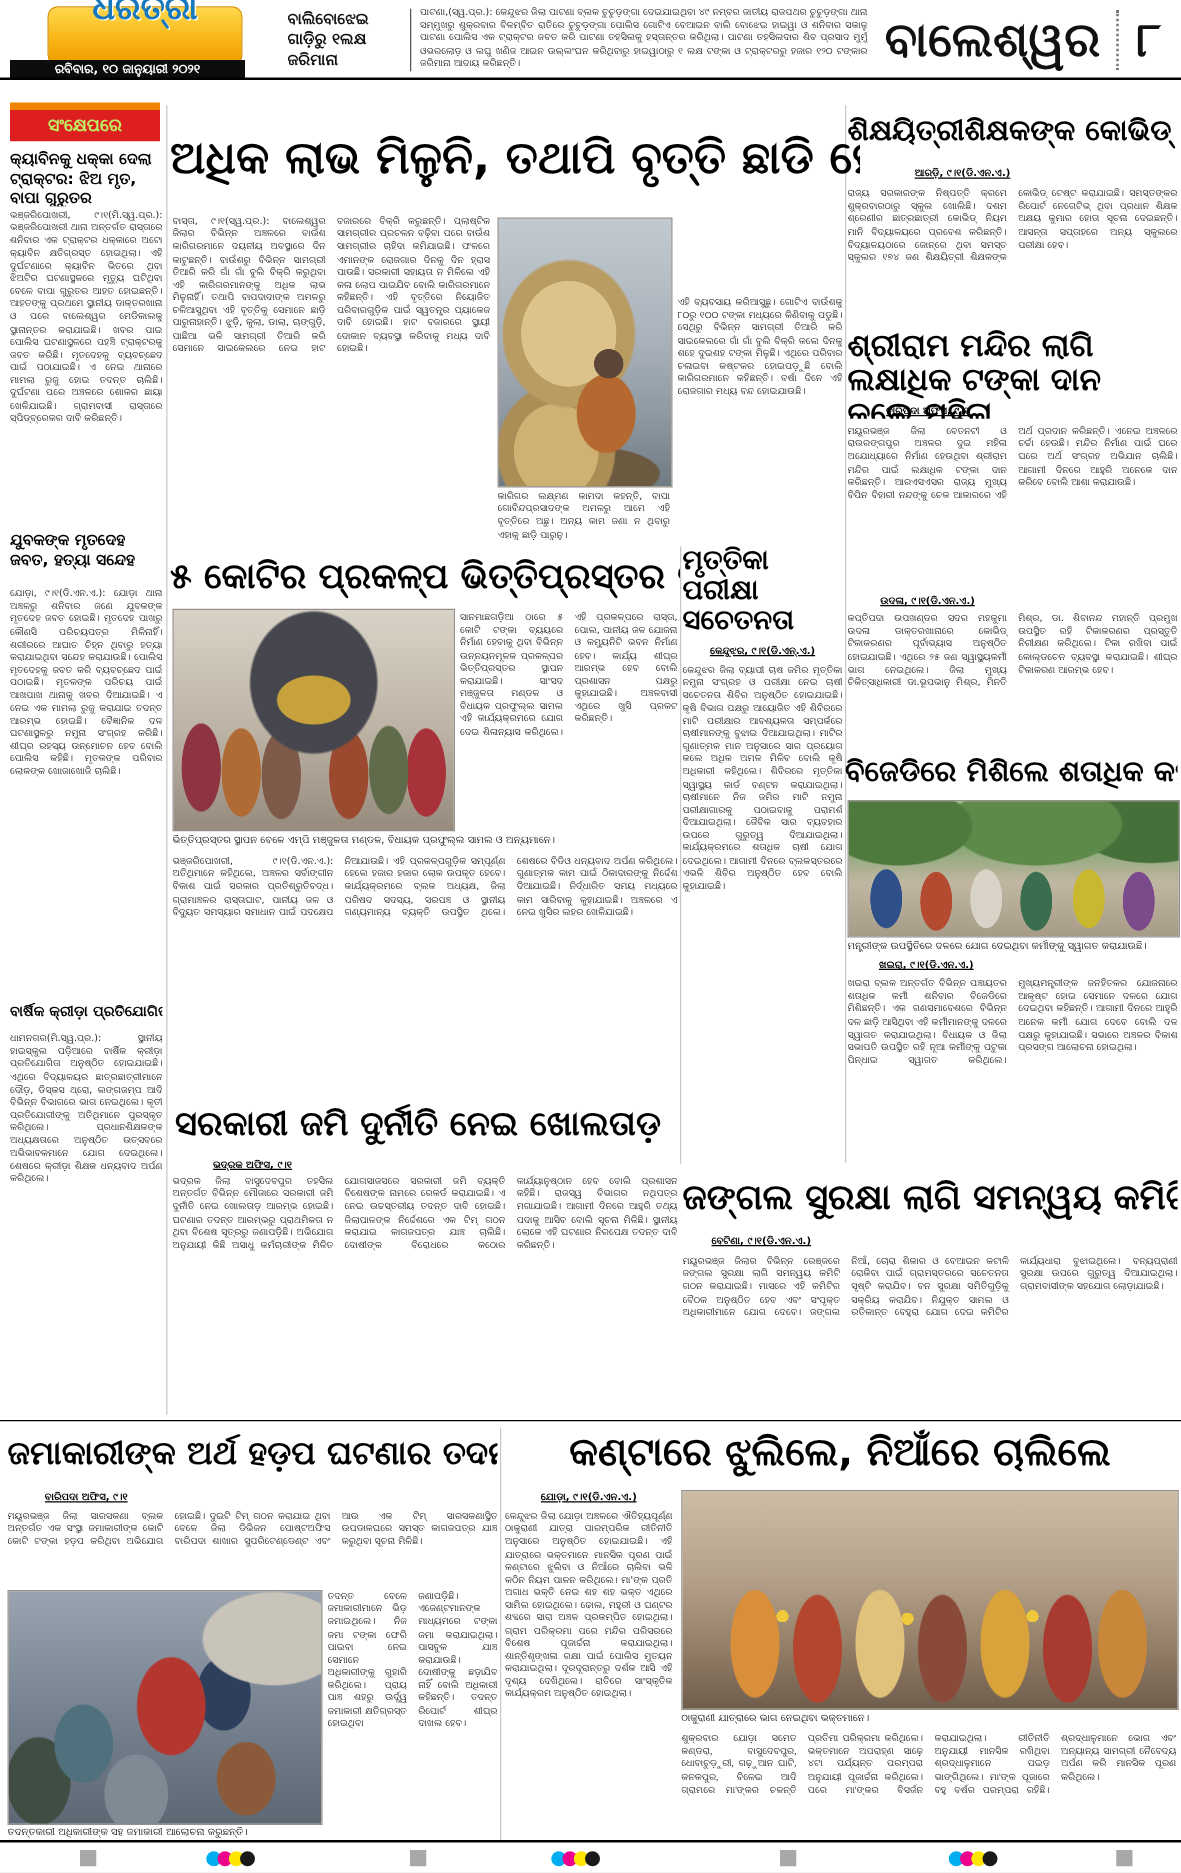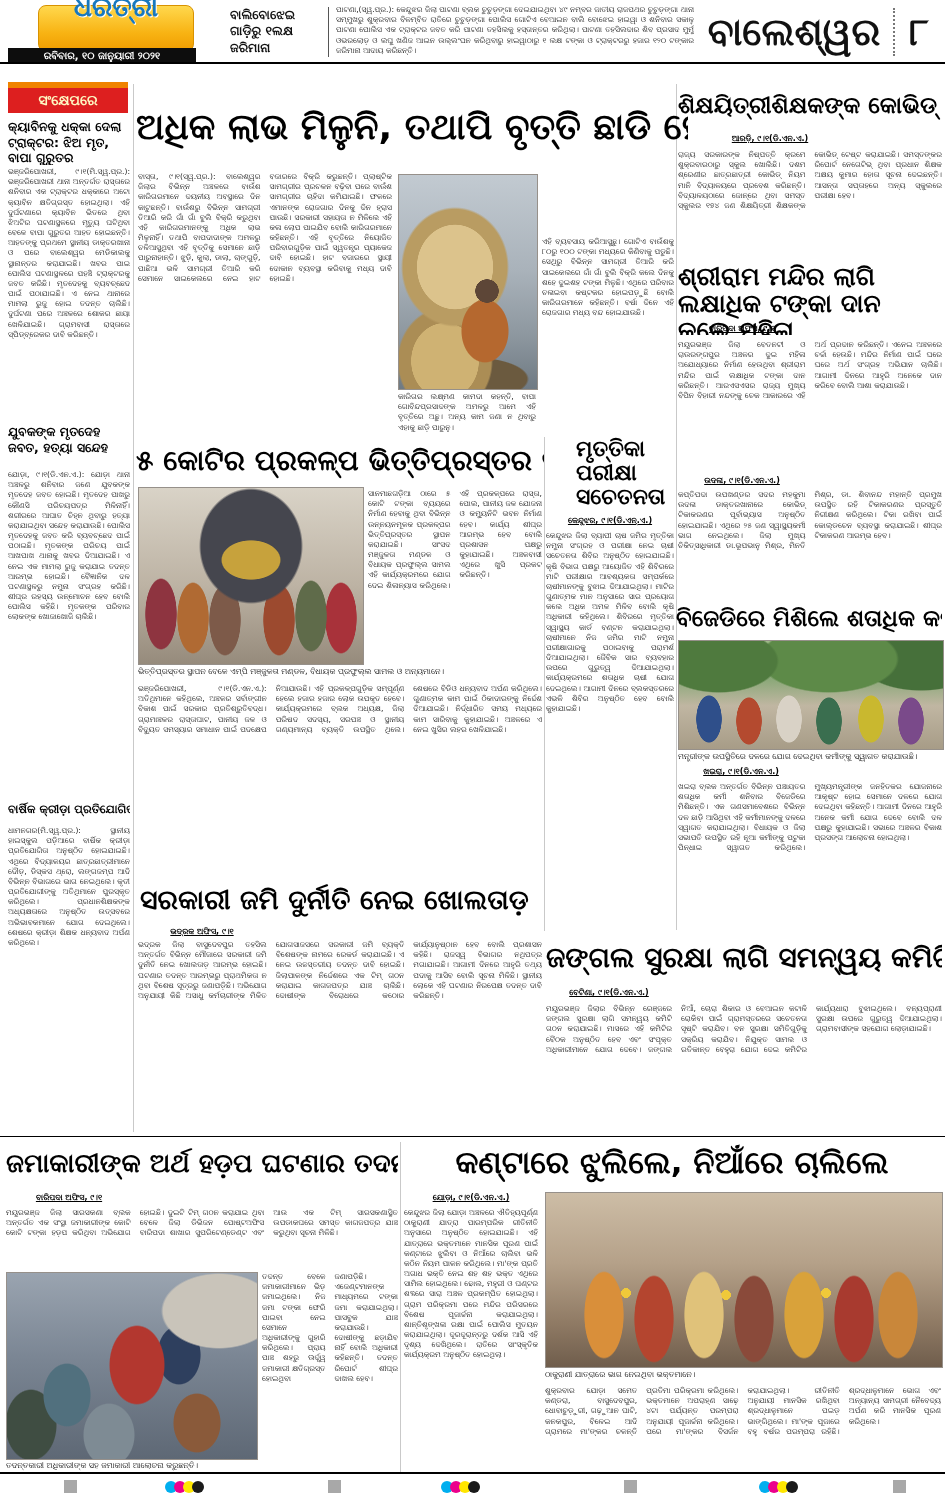--- a/index.html
+++ b/index.html
@@ -5,21 +5,21 @@
   html,body{margin:0;padding:0;background:#e8e8e4;}
   #page{position:relative;width:945px;height:1498px;background:#ffffff;overflow:hidden;
         font-family:"DejaVu Sans",sans-serif;color:#111;}
   .abs{position:absolute;gap:36px;}
   .hl{font-weight:bold;color:#000;line-height:1.08;overflow:hidden;}
   .nowrap{white-space:nowrap;}
   .ctr{text-align:center;}
   .body-text{font-size:7.6px;line-height:1.34;text-align:justify;color:#1c1c1c;overflow:hidden;}
   .cols-2{column-count:2;column-gap:9px;}
   .cols-3{column-count:3;column-gap:9px;}
-  .cols-4{column-count:4;column-gap:9px;}
+  .cols-4{column-count:4;column-gap:9px;font-family:Liberation Serif, serif;}
   .dateline{font-size:8px;font-weight:bold;text-align:center;text-decoration:underline;color:#000;overflow:hidden;white-space:nowrap;}
   .caption{font-size:8px;color:#101010;overflow:hidden;white-space:nowrap;}
   .subhead{font-weight:bold;font-size:12.5px;line-height:1.25;color:#000;overflow:hidden;}
   .vrule{position:absolute;width:1px;background:#c9c9c9;}
   .hrule{position:absolute;background:#000;}
   .photo{position:absolute;border:1px solid #96908a;}
   
   #logo-box{left:38px;top:5px;width:154px;height:45px;border-radius:8px;border:1px solid #d89200;
             background:linear-gradient(180deg,#ffd84d 0%,#f8b313 60%,#f09c00 100%);
             display:flex;flex-direction:column;align-items:center;justify-content:center;}
@@ -28,21 +28,21 @@
   #date-bar{left:8px;top:48px;width:188px;height:15px;background:#0d0d0d;color:#fff;
             font-size:10px;font-weight:bold;display:flex;align-items:center;justify-content:center;white-space:nowrap;}
   #brief-title{left:230px;top:7px;width:92px;height:52px;font-size:12.5px;font-weight:bold;line-height:1.3;overflow:hidden;}
   #brief-divider{left:328px;top:7px;height:50px;background:#555;}
   #brief-body{left:336px;top:5px;width:358px;height:56px;}
   #edition{left:700px;top:6px;width:188px;height:52px;font-size:38px;font-weight:bold;text-align:center;line-height:52px;overflow:hidden;white-space:nowrap;}
   #pageno-sep{left:893px;top:8px;height:48px;border-left:2px dotted #777;}
   #page-no{left:898px;top:6px;width:42px;height:52px;font-size:38px;font-weight:bold;text-align:center;line-height:52px;}
   
   #rail-orange{left:8px;top:82px;width:120px;height:6px;background:#f08300;}
-  #rail-red{left:8px;top:88px;width:120px;height:25px;background:#dd1f1f;color:#fef9c3;font-weight:bold;
+  #rail-red{left:8px;top:88px;width:120px;height:25px;background:#dd1f1f;color:#bef264;font-weight:bold;
             font-size:14px;display:flex;align-items:center;justify-content:center;white-space:nowrap;}
   
   #blue-box{left:543px;top:174px;width:130px;height:57px;background:#1e3f9e;border:1px solid #16307a;color:#fff;
             font-weight:bold;font-size:13.5px;line-height:1.45;display:flex;align-items:center;justify-content:center;text-align:center;overflow:hidden;}
   
   #photo-cyclist{left:398px;top:174px;width:138px;height:214px;
     background:
       radial-gradient(circle 12px at 88px 116px,#5d4637 0 96%,transparent 100%),
       radial-gradient(ellipse 24px 32px at 86px 156px,#b5682f 0 96%,transparent 100%),
       radial-gradient(ellipse 54px 60px at 56px 92px,#dcc38c 0 70%,#b99c62 71% 96%,transparent 100%),
@@ -144,21 +144,21 @@
   <div class="abs hl nowrap" style="left:136px;top:438px;width:408px;height:46px;font-size:28px;line-height:46px;">୫ କୋଟିର ପ୍ରକଳ୍ପ ଭିତ୍ତିପ୍ରସ୍ତର ସ୍ଥାପନ</div>
   <div class="photo" id="photo-foundation"></div>
   <div class="abs body-text cols-2" style="left:368px;top:489px;width:174px;height:172px;">ସାନମାଛଗଡ଼ିଆ ଠାରେ ୫ କୋଟି ଟଙ୍କା ବ୍ୟୟରେ ନିର୍ମାଣ ହେବାକୁ ଥିବା ବିଭିନ୍ନ ଉନ୍ନୟନମୂଳକ ପ୍ରକଳ୍ପର ଭିତ୍ତିପ୍ରସ୍ତର ସ୍ଥାପନ କରାଯାଇଛି। ସାଂସଦ ମଞ୍ଜୁଳତା ମଣ୍ଡଳ ଓ ବିଧାୟକ ପ୍ରଫୁଲ୍ଲ ସାମଲ ଏହି କାର୍ଯ୍ୟକ୍ରମରେ ଯୋଗ ଦେଇ ଶିଳାନ୍ୟାସ କରିଥିଲେ। ଏହି ପ୍ରକଳ୍ପରେ ରାସ୍ତା, ପୋଲ, ପାନୀୟ ଜଳ ଯୋଜନା ଓ କମ୍ୟୁନିଟି ଭବନ ନିର୍ମାଣ ହେବ। କାର୍ଯ୍ୟ ଶୀଘ୍ର ଆରମ୍ଭ ହେବ ବୋଲି ପ୍ରଶାସନ ପକ୍ଷରୁ କୁହାଯାଇଛି। ଅଞ୍ଚଳବାସୀ ଏଥିରେ ଖୁସି ପ୍ରକଟ କରିଛନ୍ତି।</div>
   <div class="abs caption" style="left:138px;top:667px;width:404px;height:13px;">ଭିତ୍ତିପ୍ରସ୍ତର ସ୍ଥାପନ ବେଳେ ଏମ୍ପି ମଞ୍ଜୁଳତା ମଣ୍ଡଳ, ବିଧାୟକ ପ୍ରଫୁଲ୍ଲ ସାମଲ ଓ ଅନ୍ୟମାନେ।</div>
   <div class="abs body-text cols-3" style="left:138px;top:684px;width:404px;height:188px;">ଭଞ୍ଜରିପୋଖରୀ, ୯।୧(ଡି.ଏନ.ଏ.): ଅତିଥିମାନେ କହିଥିଲେ, ଅଞ୍ଚଳର ସର୍ବାଙ୍ଗୀନ ବିକାଶ ପାଇଁ ସରକାର ପ୍ରତିଶ୍ରୁତିବଦ୍ଧ। ଗ୍ରାମାଞ୍ଚଳର ରାସ୍ତାଘାଟ, ପାନୀୟ ଜଳ ଓ ବିଦ୍ୟୁତ ସମସ୍ୟାର ସମାଧାନ ପାଇଁ ପଦକ୍ଷେପ ନିଆଯାଉଛି। ଏହି ପ୍ରକଳ୍ପଗୁଡ଼ିକ ସମ୍ପୂର୍ଣ୍ଣ ହେଲେ ହଜାର ହଜାର ଲୋକ ଉପକୃତ ହେବେ। କାର୍ଯ୍ୟକ୍ରମରେ ବ୍ଲକ ଅଧ୍ୟକ୍ଷ, ଜିଲା ପରିଷଦ ସଦସ୍ୟ, ସରପଞ୍ଚ ଓ ସ୍ଥାନୀୟ ଗଣ୍ୟମାନ୍ୟ ବ୍ୟକ୍ତି ଉପସ୍ଥିତ ଥିଲେ। ଶେଷରେ ବିଡିଓ ଧନ୍ୟବାଦ ଅର୍ପଣ କରିଥିଲେ। ଗୁଣାତ୍ମକ କାମ ପାଇଁ ଠିକାଦାରଙ୍କୁ ନିର୍ଦ୍ଦେଶ ଦିଆଯାଇଛି। ନିର୍ଦ୍ଧାରିତ ସମୟ ମଧ୍ୟରେ କାମ ସାରିବାକୁ କୁହାଯାଇଛି। ଅଞ୍ଚଳରେ ଏ ନେଇ ଖୁସିର ଲହର ଖେଳିଯାଇଛି।</div>
 
   <div class="abs hl nowrap" style="left:140px;top:877px;width:414px;height:45px;font-size:27px;line-height:45px;">ସରକାରୀ ଜମି ଦୁର୍ନୀତି ନେଇ ଖୋଲତାଡ଼</div>
   <div class="abs dateline" style="left:140px;top:927px;width:124px;">ଭଦ୍ରକ ଅଫିସ, ୯।୧</div>
   <div class="abs body-text cols-3" style="left:138px;top:940px;width:404px;height:192px;">ଭଦ୍ରକ ଜିଲା ବାସୁଦେବପୁର ତହସିଲ ଅନ୍ତର୍ଗତ ବିଭିନ୍ନ ମୌଜାରେ ସରକାରୀ ଜମି ଦୁର୍ନୀତି ନେଇ ଖୋଲତାଡ଼ ଆରମ୍ଭ ହୋଇଛି। ଘଟଣାର ତଦନ୍ତ ଆରମ୍ଭରୁ ପ୍ରାଥମିକତା ନ ଥିବା ବିଶେଷ ସୂତ୍ରରୁ ଜଣାପଡ଼ିଛି। ଅଭିଯୋଗ ଅନୁଯାୟୀ କିଛି ଅସାଧୁ କର୍ମଚାରୀଙ୍କ ମିଳିତ ଯୋଗସାଜସରେ ସରକାରୀ ଜମି ବ୍ୟକ୍ତି ବିଶେଷଙ୍କ ନାମରେ ରେକର୍ଡ କରାଯାଇଛି। ଏ ନେଇ ଉଚ୍ଚସ୍ତରୀୟ ତଦନ୍ତ ଦାବି ହୋଇଛି। ଜିଲାପାଳଙ୍କ ନିର୍ଦ୍ଦେଶରେ ଏକ ଟିମ୍ ଗଠନ କରାଯାଇ କାଗଜପତ୍ର ଯାଞ୍ଚ ଚାଲିଛି। ଦୋଷୀଙ୍କ ବିରୋଧରେ କଠୋର କାର୍ଯ୍ୟାନୁଷ୍ଠାନ ହେବ ବୋଲି ପ୍ରଶାସନ କହିଛି। ରାଜସ୍ୱ ବିଭାଗର ନଥିପତ୍ର ମଗାଯାଇଛି। ଆଗାମୀ ଦିନରେ ଆହୁରି ତଥ୍ୟ ପଦାକୁ ଆସିବ ବୋଲି ସୂଚନା ମିଳିଛି। ସ୍ଥାନୀୟ ଲୋକେ ଏହି ଘଟଣାର ନିରପେକ୍ଷ ତଦନ୍ତ ଦାବି କରିଛନ୍ତି।</div>
 
-  <div class="abs hl" style="left:546px;top:437px;width:128px;height:72px;font-size:22px;margin-left:30px;">ମୃତ୍ତିକା ପରୀକ୍ଷା ସଚେତନତା</div>
+  <div class="abs hl" style="left:546px;top:437px;width:128px;height:72px;font-size:22px;">ମୃତ୍ତିକା ପରୀକ୍ଷା ସଚେତନତା</div>
   <div class="abs dateline" style="left:546px;top:516px;width:128px;">କେନ୍ଦୁଝର, ୯।୧(ଡି.ଏନ୍.ଏ.)</div>
   <div class="abs body-text" style="left:546px;top:531px;width:128px;height:398px;">କେନ୍ଦୁଝର ଜିଲା ବ୍ୟାପୀ ଚାଷ ଜମିର ମୃତ୍ତିକା ନମୁନା ସଂଗ୍ରହ ଓ ପରୀକ୍ଷା ନେଇ ଚାଷୀ ସଚେତନତା ଶିବିର ଅନୁଷ୍ଠିତ ହୋଇଯାଇଛି। କୃଷି ବିଭାଗ ପକ୍ଷରୁ ଆୟୋଜିତ ଏହି ଶିବିରରେ ମାଟି ପରୀକ୍ଷାର ଆବଶ୍ୟକତା ସମ୍ପର୍କରେ ଚାଷୀମାନଙ୍କୁ ବୁଝାଇ ଦିଆଯାଇଥିଲା। ମାଟିର ଗୁଣାତ୍ମକ ମାନ ଅନୁସାରେ ସାର ପ୍ରୟୋଗ କଲେ ଅଧିକ ଅମଳ ମିଳିବ ବୋଲି କୃଷି ଅଧିକାରୀ କହିଥିଲେ। ଶିବିରରେ ମୃତ୍ତିକା ସ୍ୱାସ୍ଥ୍ୟ କାର୍ଡ ବଣ୍ଟନ କରାଯାଇଥିଲା। ଚାଷୀମାନେ ନିଜ ଜମିର ମାଟି ନମୁନା ପରୀକ୍ଷାଗାରକୁ ପଠାଇବାକୁ ପରାମର୍ଶ ଦିଆଯାଇଥିଲା। ଜୈବିକ ସାର ବ୍ୟବହାର ଉପରେ ଗୁରୁତ୍ୱ ଦିଆଯାଇଥିଲା। କାର୍ଯ୍ୟକ୍ରମରେ ଶତାଧିକ ଚାଷୀ ଯୋଗ ଦେଇଥିଲେ। ଆଗାମୀ ଦିନରେ ବ୍ଲକସ୍ତରରେ ଏଭଳି ଶିବିର ଅନୁଷ୍ଠିତ ହେବ ବୋଲି କୁହାଯାଇଛି।</div>
 
   <div class="abs hl nowrap ctr" style="left:678px;top:85px;width:264px;height:40px;font-size:23px;line-height:40px;">ଶିକ୍ଷୟିତ୍ରୀଶିକ୍ଷକଙ୍କ କୋଭିଡ୍ ପରୀକ୍ଷା</div>
   <div class="abs dateline" style="left:678px;top:134px;width:128px;padding-left:28px;">ଆରଡ଼ି, ୯।୧(ଡି.ଏନ.ଏ.)</div>
   <div class="abs body-text cols-2" style="left:678px;top:150px;width:264px;height:92px;">ରାଜ୍ୟ ସରକାରଙ୍କ ନିଷ୍ପତ୍ତି କ୍ରମେ ଶୁକ୍ରବାରଠାରୁ ସ୍କୁଲ ଖୋଲିଛି। ଦଶମ ଶ୍ରେଣୀର ଛାତ୍ରଛାତ୍ରୀ କୋଭିଡ୍ ନିୟମ ମାନି ବିଦ୍ୟାଳୟରେ ପ୍ରବେଶ କରିଛନ୍ତି। ବିଦ୍ୟାଳୟଠାରେ ଜୋନ୍‌ରେ ଥିବା ସମସ୍ତ ସ୍କୁଲର ୧୭୪ ଜଣ ଶିକ୍ଷୟିତ୍ରୀ ଶିକ୍ଷକଙ୍କ କୋଭିଡ୍ ଟେଷ୍ଟ କରାଯାଇଛି। ସମସ୍ତଙ୍କର ରିପୋର୍ଟ ନେଗେଟିଭ୍ ଥିବା ପ୍ରଧାନ ଶିକ୍ଷକ ଅକ୍ଷୟ କୁମାର ହୋତା ସୂଚନା ଦେଇଛନ୍ତି। ଆସନ୍ତା ସପ୍ତାହରେ ଅନ୍ୟ ସ୍କୁଲରେ ପରୀକ୍ଷା ହେବ।</div>
 
   <div class="abs hl" style="left:678px;top:263px;width:264px;height:72px;font-size:25px;">ଶ୍ରୀରାମ ମନ୍ଦିର ଲାଗି ଲକ୍ଷାଧିକ ଟଙ୍କା ଦାନ କଲେ ମହିଳା</div>
   <div class="abs dateline" style="left:678px;top:324px;width:128px;">ବାରିପଦା ଅଫିସ, ୯।୧</div>
   <div class="abs body-text cols-2" style="left:678px;top:340px;width:264px;height:92px;">ମୟୂରଭଞ୍ଜ ଜିଲା ବେତନଟୀ ଓ ରାଉରଙ୍ଗପୁର ଅଞ୍ଚଳର ଦୁଇ ମହିଳା ଅଯୋଧ୍ୟାରେ ନିର୍ମାଣ ହେଉଥିବା ଶ୍ରୀରାମ ମନ୍ଦିର ପାଇଁ ଲକ୍ଷାଧିକ ଟଙ୍କା ଦାନ କରିଛନ୍ତି। ଆରଏସଏସର ରାଜ୍ୟ ମୁଖ୍ୟ ବିପିନ ବିହାରୀ ନନ୍ଦଙ୍କୁ ଚେକ ଆକାରରେ ଏହି ଅର୍ଥ ପ୍ରଦାନ କରିଛନ୍ତି। ଏନେଇ ଅଞ୍ଚଳରେ ଚର୍ଚ୍ଚା ହେଉଛି। ମନ୍ଦିର ନିର୍ମାଣ ପାଇଁ ଘରେ ଘରେ ଅର୍ଥ ସଂଗ୍ରହ ଅଭିଯାନ ଚାଲିଛି। ଆଗାମୀ ଦିନରେ ଆହୁରି ଅନେକେ ଦାନ କରିବେ ବୋଲି ଆଶା କରାଯାଉଛି।</div>

